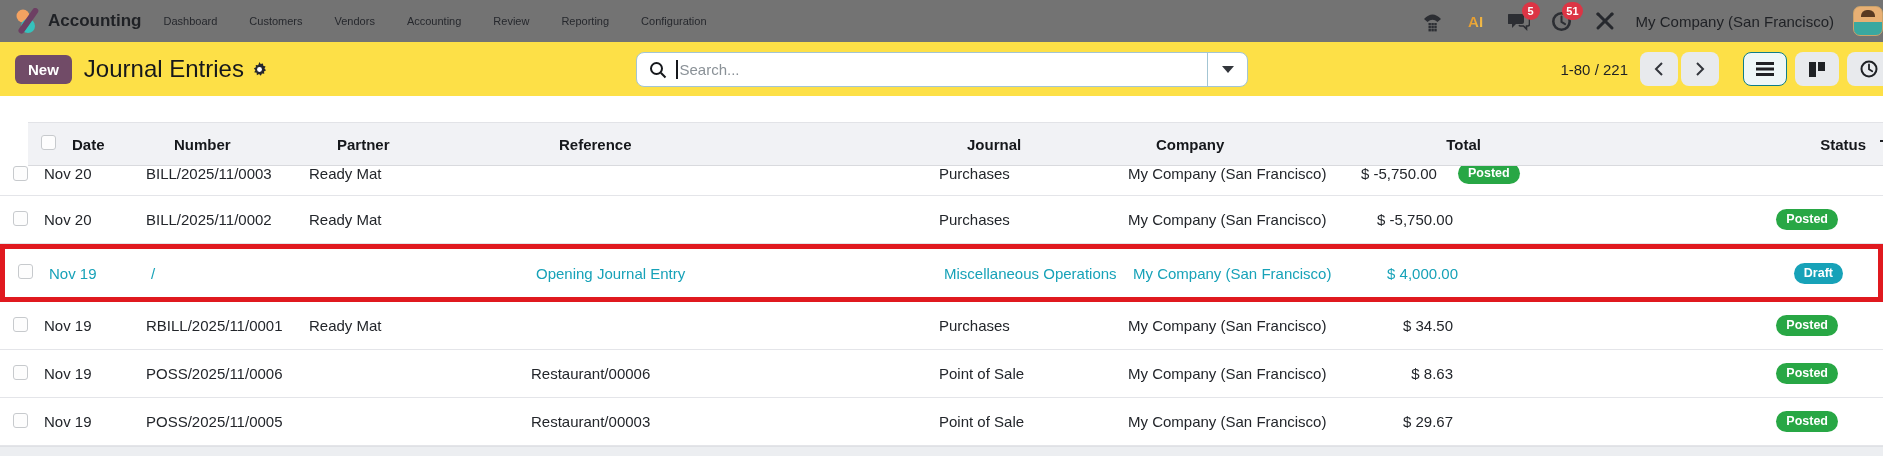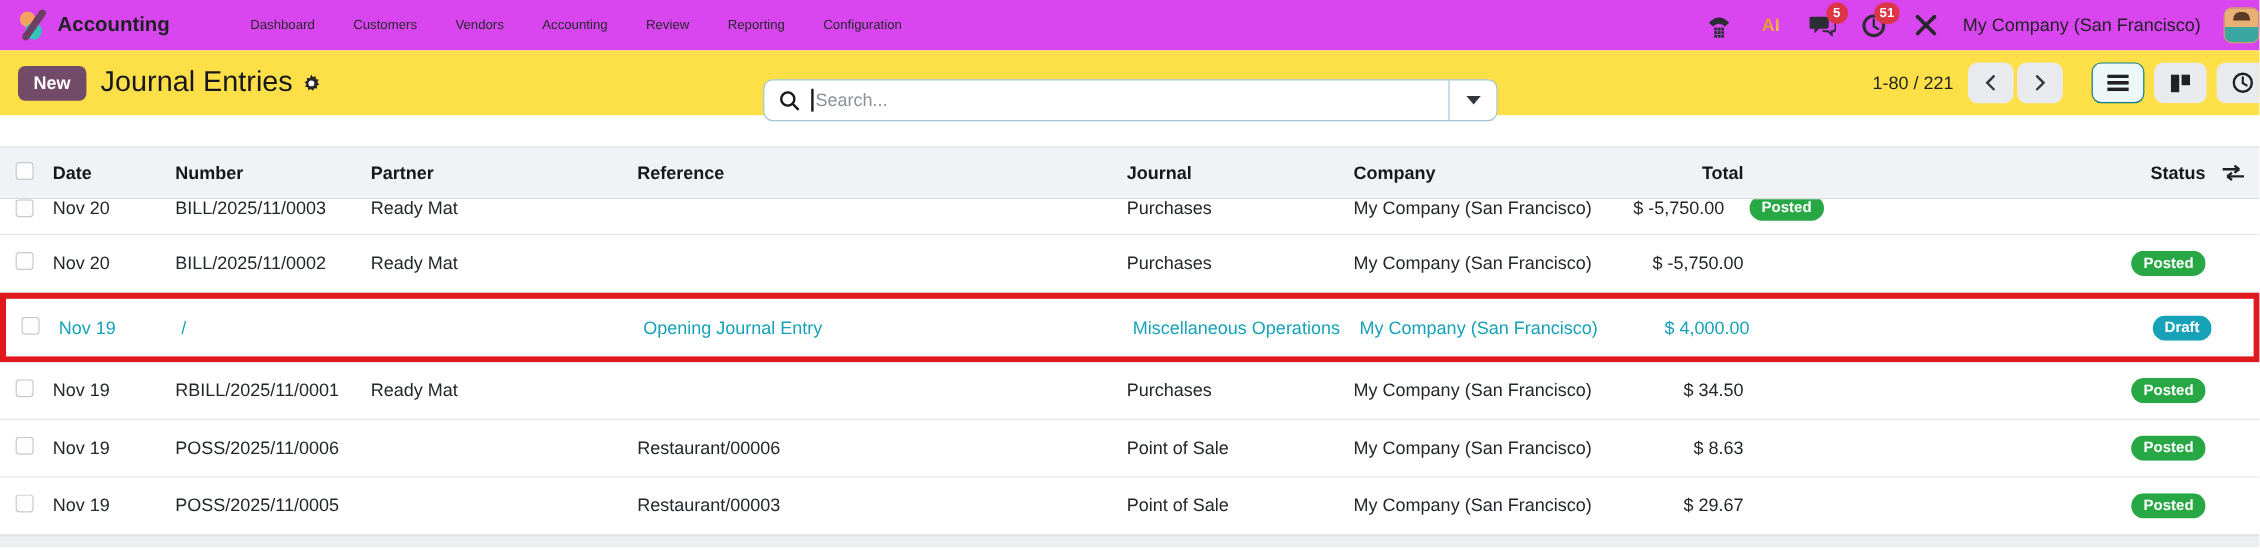--- a/index.html
+++ b/index.html
@@ -1,20 +1,20 @@
 <!DOCTYPE html>
 <html style="--posted: #28a745; --draft: #17a2b8; --hl: #e0191f;"><head>
 <meta charset="utf-8">
 <style>
   * { margin:0; padding:0; box-sizing:border-box; }
   html,body { width:1883px; height:458px; overflow:hidden; background:#fff;
     font-family:"Liberation Sans", sans-serif; color:#23262b; }
 
   
-  .navbar { height:42px; display:flex; align-items:center; padding:0 8px 0 14px; background:#d946ef;gap:45px; }
+  .navbar { height:42px; display:flex; align-items:center; padding:0 8px 0 14px; background:#737373; }
   .brand { display:flex; align-items:center; gap:8px; margin-right:22px; }
   .brand-name { font-size:17px; font-weight:700; color:#1f2125; }
   .nav-items { display:flex; align-items:center; gap:32px; font-size:11px; color:#26282d; }
   .nav-item { cursor:pointer; white-space:nowrap; }
   .systray { margin-left:auto; display:flex; align-items:center; gap:19px; }
   .tray-icon { position:relative; display:flex; align-items:center; justify-content:center; width:24px; height:24px; cursor:pointer; }
   .tray-badge { position:absolute; top:-7px; right:-9px; min-width:18px; height:18px; padding:0 4px;
     border-radius:9px; background:#dc3545; color:#fff; font-size:11px; font-weight:700;
     display:flex; align-items:center; justify-content:center; }
   .ai-label { font-size:15px; font-weight:700; background:linear-gradient(120deg,#e08a1e,#f4c553); -webkit-background-clip:text; background-clip:text; color:transparent; }
@@ -23,21 +23,21 @@
     background:linear-gradient(180deg,#e8b074 0 55%, #3aa8a0 55% 100%); border:1px solid #caa26a; overflow:hidden; }
   .avatar::before { content:""; display:block; width:14px; height:7px; margin:3px auto 0; background:#5a3a22; border-radius:6px 6px 0 0; }
 
   
   .control-panel { height:54px; display:flex; align-items:center; padding:0 0 0 15px; position:relative; background:#fde047; }
   .btn-new { background:#714B67; color:#fff; border:none; font-size:15px; font-weight:700;
     padding:6px 13px; border-radius:6px; cursor:pointer; font-family:inherit; }
   .view-title { font-size:24px; color:#16181c; margin-left:12px; white-space:nowrap; }
   .title-gear { margin-left:8px; cursor:pointer; display:inline-flex; vertical-align:-2px; }
 
-  .searchbar { position:absolute; left:636px; top:24px; width:612px; height:35px;
+  .searchbar { position:absolute; left:636px; top:10px; width:612px; height:35px;
     border:1px solid #a3c5d3; border-radius:8px; display:flex; align-items:center; background:#fff; }
   .search-main { flex:1; display:flex; align-items:center; padding:0 8px 0 12px; }
   .search-caret { width:1.5px; height:19px; background:#16181c; margin:0 2px 0 9px; }
   .search-input { border:none; outline:none; flex:1; font-size:15px; font-family:inherit; color:#23262b; background:transparent; }
   .search-input::placeholder { color:#8a9197; }
   .search-toggle { width:40px; align-self:stretch; border-left:1px solid #a3c5d3; display:flex; align-items:center; justify-content:center; cursor:pointer; }
   .search-toggle .tri { width:0; height:0; border-left:6px solid transparent; border-right:6px solid transparent; border-top:7px solid #33363c; }
 
   .cp-right { position:absolute; right:0; top:0; height:54px; display:flex; align-items:center; }
   .pager-text { font-size:15px; color:#1f2125; margin-right:12px; white-space:nowrap; }
@@ -47,21 +47,21 @@
   .switcher { display:flex; gap:8px; margin-left:24px; margin-right:-8px; }
   .view-btn { width:44px; height:34px; border-radius:8px; border:1px solid transparent; background:#e8eaed;
     display:flex; align-items:center; justify-content:center; cursor:pointer; flex:none; }
   .view-btn.active { background:#eef7f8; border-color:#0e7d87; }
 
   
   .table-area { margin-top:26px; }
   .tr { display:grid; grid-template-columns:44px 102px 163px 222px 408px 189px 233px 92px 385px 45px;
     align-items:center; height:48px; border-bottom:1px solid #e4e5e9; background:#fff; font-size:15px; cursor:pointer; }
   .thead { height:44px; background:#f1f2f5; border-top:1px solid #e2e3e7; border-bottom:1px solid #d9dade;
-    font-weight:700; color:#16181c; cursor:default; }
+    font-weight:700; color:#16181c; cursor:default;margin-left:28px; }
   .td { overflow:hidden; white-space:nowrap; }
   .cell-check { padding-left:13px; }
   .checkbox { display:inline-block; width:15px; height:15px; border:1px solid #c7cacd; border-radius:3px; background:#fdfdfd; cursor:pointer; }
   .cell-total { text-align:right; }
   .cell-status { padding-left:5px;text-align:right; }
   .cell-icon { display:flex; justify-content:center; }
   .badge { display:inline-block; color:#fff; font-size:12.5px; font-weight:700; padding:3px 10px 4px; border-radius:11px; }
   .badge.posted { background:var(--posted,#28a745); }
   .badge.draft { background:var(--draft,#17a2b8); }
 

